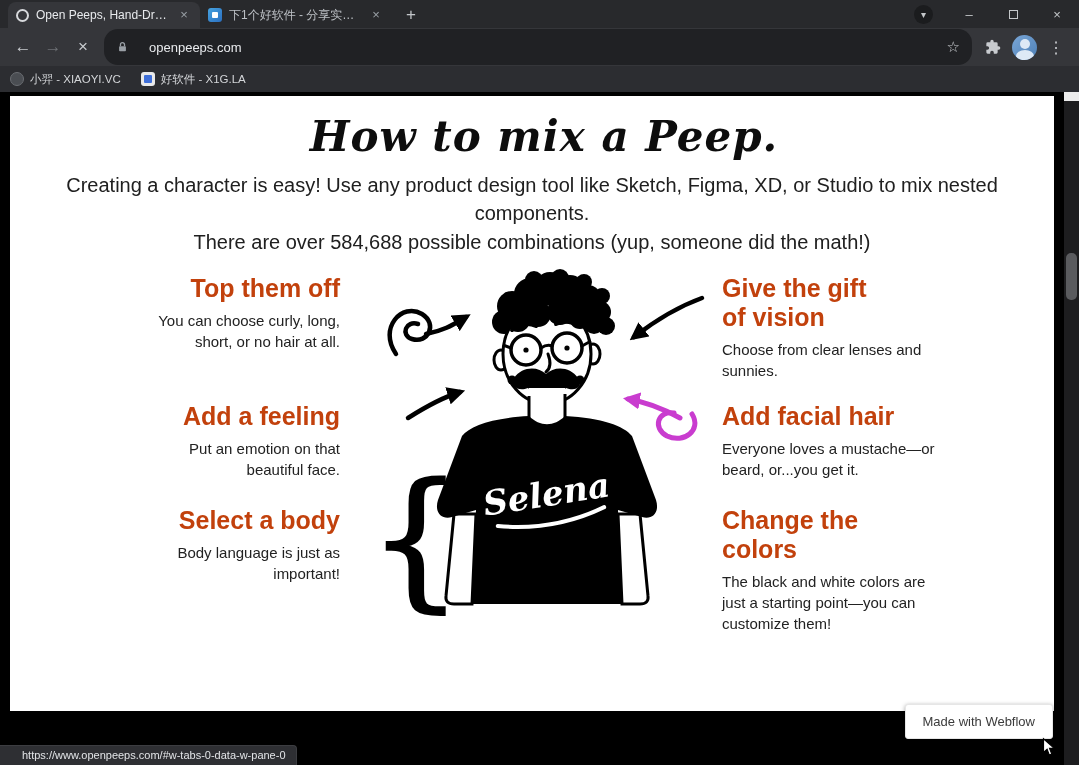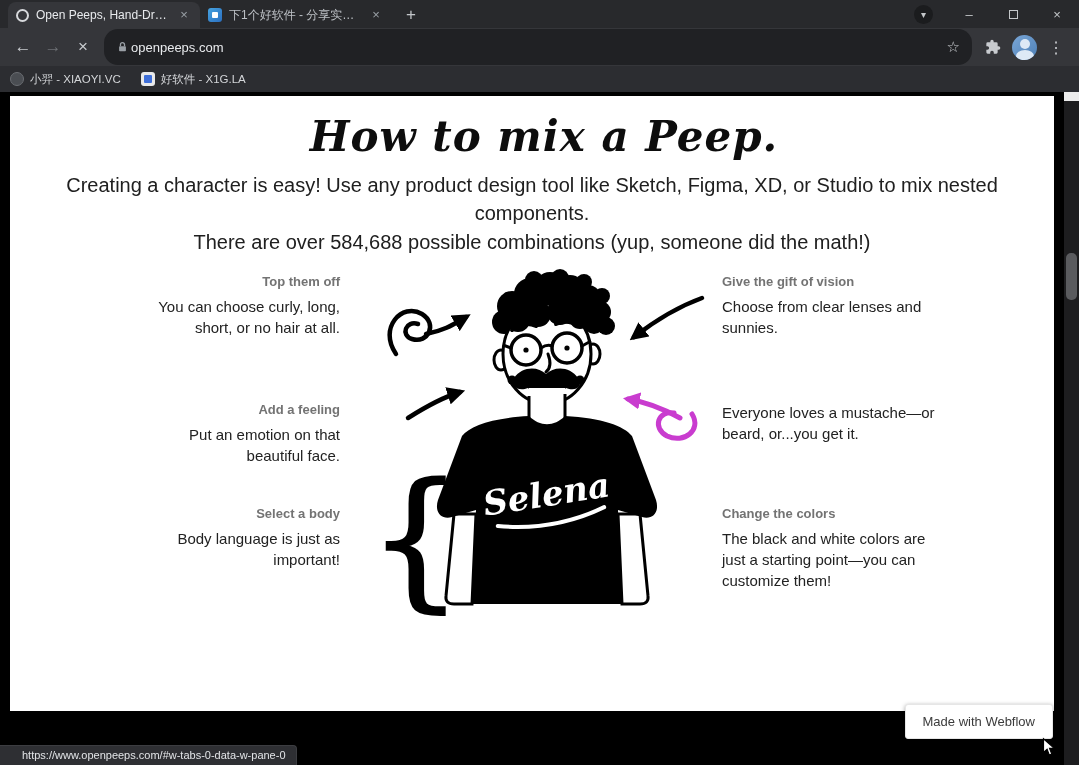--- a/index.html
+++ b/index.html
@@ -17,21 +17,21 @@
   .fav-sq:after { content:""; position:absolute; left:4px; top:4px; width:6px; height:6px; background:#fff; border-radius:1px; }
   .newtab { width:26px; height:26px; color:#c4c7ca; font-size:17px; display:flex; align-items:center; justify-content:center; margin-left:6px; }
   .wctl { position:absolute; right:0; top:0; height:28px; display:flex; align-items:center; }
   .circle-btn { width:19px; height:19px; border-radius:50%; background:#1b1c1e; color:#c4c7ca; font-size:10px; display:flex; align-items:center; justify-content:center; margin-right:14px; }
   .wbtn { width:44px; height:28px; display:flex; align-items:center; justify-content:center; color:#c4c7ca; font-size:13px; }
   .wbtn .maxbox { width:9px; height:9px; border:1px solid #c4c7ca; display:block; }
 
   .navbar { height:38px; background:#35363a; display:flex; align-items:center; padding:0 8px; }
   .navbtn { width:30px; height:30px; display:flex; align-items:center; justify-content:center; color:#c8cbcf; font-size:17px; border-radius:50%; }
   .navbtn.disabled { color:#6e7175; }
-  .abar { flex:1; height:27px; background:#202124; border-radius:14px; margin:0 6px; display:flex; align-items:center; padding:18px 12px; gap:2px; }
+  .abar { flex:1; height:27px; background:#202124; border-radius:14px; margin:0 6px; display:flex; align-items:center; padding:18px 12px; gap:20px; }
   .url { flex:1; color:#e8eaed; font-size:13px; }
   .star { color:#c8cbcf; font-size:15px; }
   .toolicon { width:30px; height:30px; display:flex; align-items:center; justify-content:center; color:#c8cbcf; font-size:16px; }
   .avatar { width:25px; height:25px; border-radius:50%; background:linear-gradient(135deg,#7aa7d8,#4d7fb5); position:relative; overflow:hidden; margin:0 4px; }
   .avatar:before { content:""; position:absolute; left:7.5px; top:4px; width:10px; height:10px; border-radius:50%; background:#dde9f6; }
   .avatar:after { content:""; position:absolute; left:3.5px; top:15px; width:18px; height:12px; border-radius:50%; background:#dde9f6; }
 
   .bmbar { height:26px; background:#2c2d31; display:flex; align-items:center; padding-left:10px; gap:20px; }
   .bm { display:flex; align-items:center; gap:6px; color:#d3d5d8; font-size:11.5px; }
   .bm-fav1 { width:14px; height:14px; border-radius:50%; background:#4a4d52; border:1px solid #6a6d72; }
@@ -40,21 +40,21 @@
 
   
   .viewport { position:relative; height:673px; background:#000; overflow:hidden; }
   .white { position:absolute; left:10px; top:4px; width:1044px; height:615px; background:#fff; }
 
   h1.pagetitle { padding-top:16px; text-align:center; font-family:"DejaVu Serif", serif; font-style:italic; font-weight:800; font-size:42px; letter-spacing:1px; color:#0d0d0d;margin-left:24px; }
   .subtitle { text-align:center; font-size:20px; line-height:1.42; color:#202020; }
   .subtitle .l1 { margin-top:10px; }
 
   .hero { position:relative; height:352px; margin-top:10px; }
-  .feature h3 { margin:0 0 7px; font-size:13px; font-weight:700; color:#737373; }
+  .feature h3 { margin:0 0 7px; font-size:25px; font-weight:700; color:#c2410c; }
   .feature p { font-size:15px; line-height:1.4; color:#222; }
   .lf { position:absolute; right:714px; width:190px; text-align:right; }
   .rf { position:absolute; left:712px; width:215px; }
   .rf h3.narrow { max-width:168px; }
   .illustration { position:absolute; left:352px; top:0; }
 
   .scrollbar { position:absolute; right:0; top:0; width:15px; height:100%; background:#1d1d1f; }
   .sb-top { position:absolute; top:0; left:0; width:15px; height:9px; background:#ececec; }
   .sb-thumb { position:absolute; top:161px; left:2px; width:11px; height:47px; background:#5a5b5e; border-radius:5px; }
 
@@ -156,20 +156,21 @@
       <div class="feature lf" style="top:240px">
         <h3>Select a body</h3>
         <p>Body language is just as important!</p>
       </div>
 
       <div class="feature rf" style="top:8px">
         <h3 class="narrow">Give the gift of vision</h3>
         <p>Choose from clear lenses and sunnies.</p>
       </div>
       <div class="feature rf" style="top:136px">
+        <h3>Add facial hair</h3>
         <p>Everyone loves a mustache—or beard, or...you get it.</p>
       </div>
       <div class="feature rf" style="top:240px">
         <h3>Change the colors</h3>
         <p>The black and white colors are just a starting point—you can customize them!</p>
       </div>
 
       <svg class="illustration" width="350" height="350" viewBox="0 0 350 350">
         <defs>
           <marker id="ah-black" viewBox="0 0 10 10" refX="7" refY="5" markerWidth="4" markerHeight="4" orient="auto-start-reverse">

